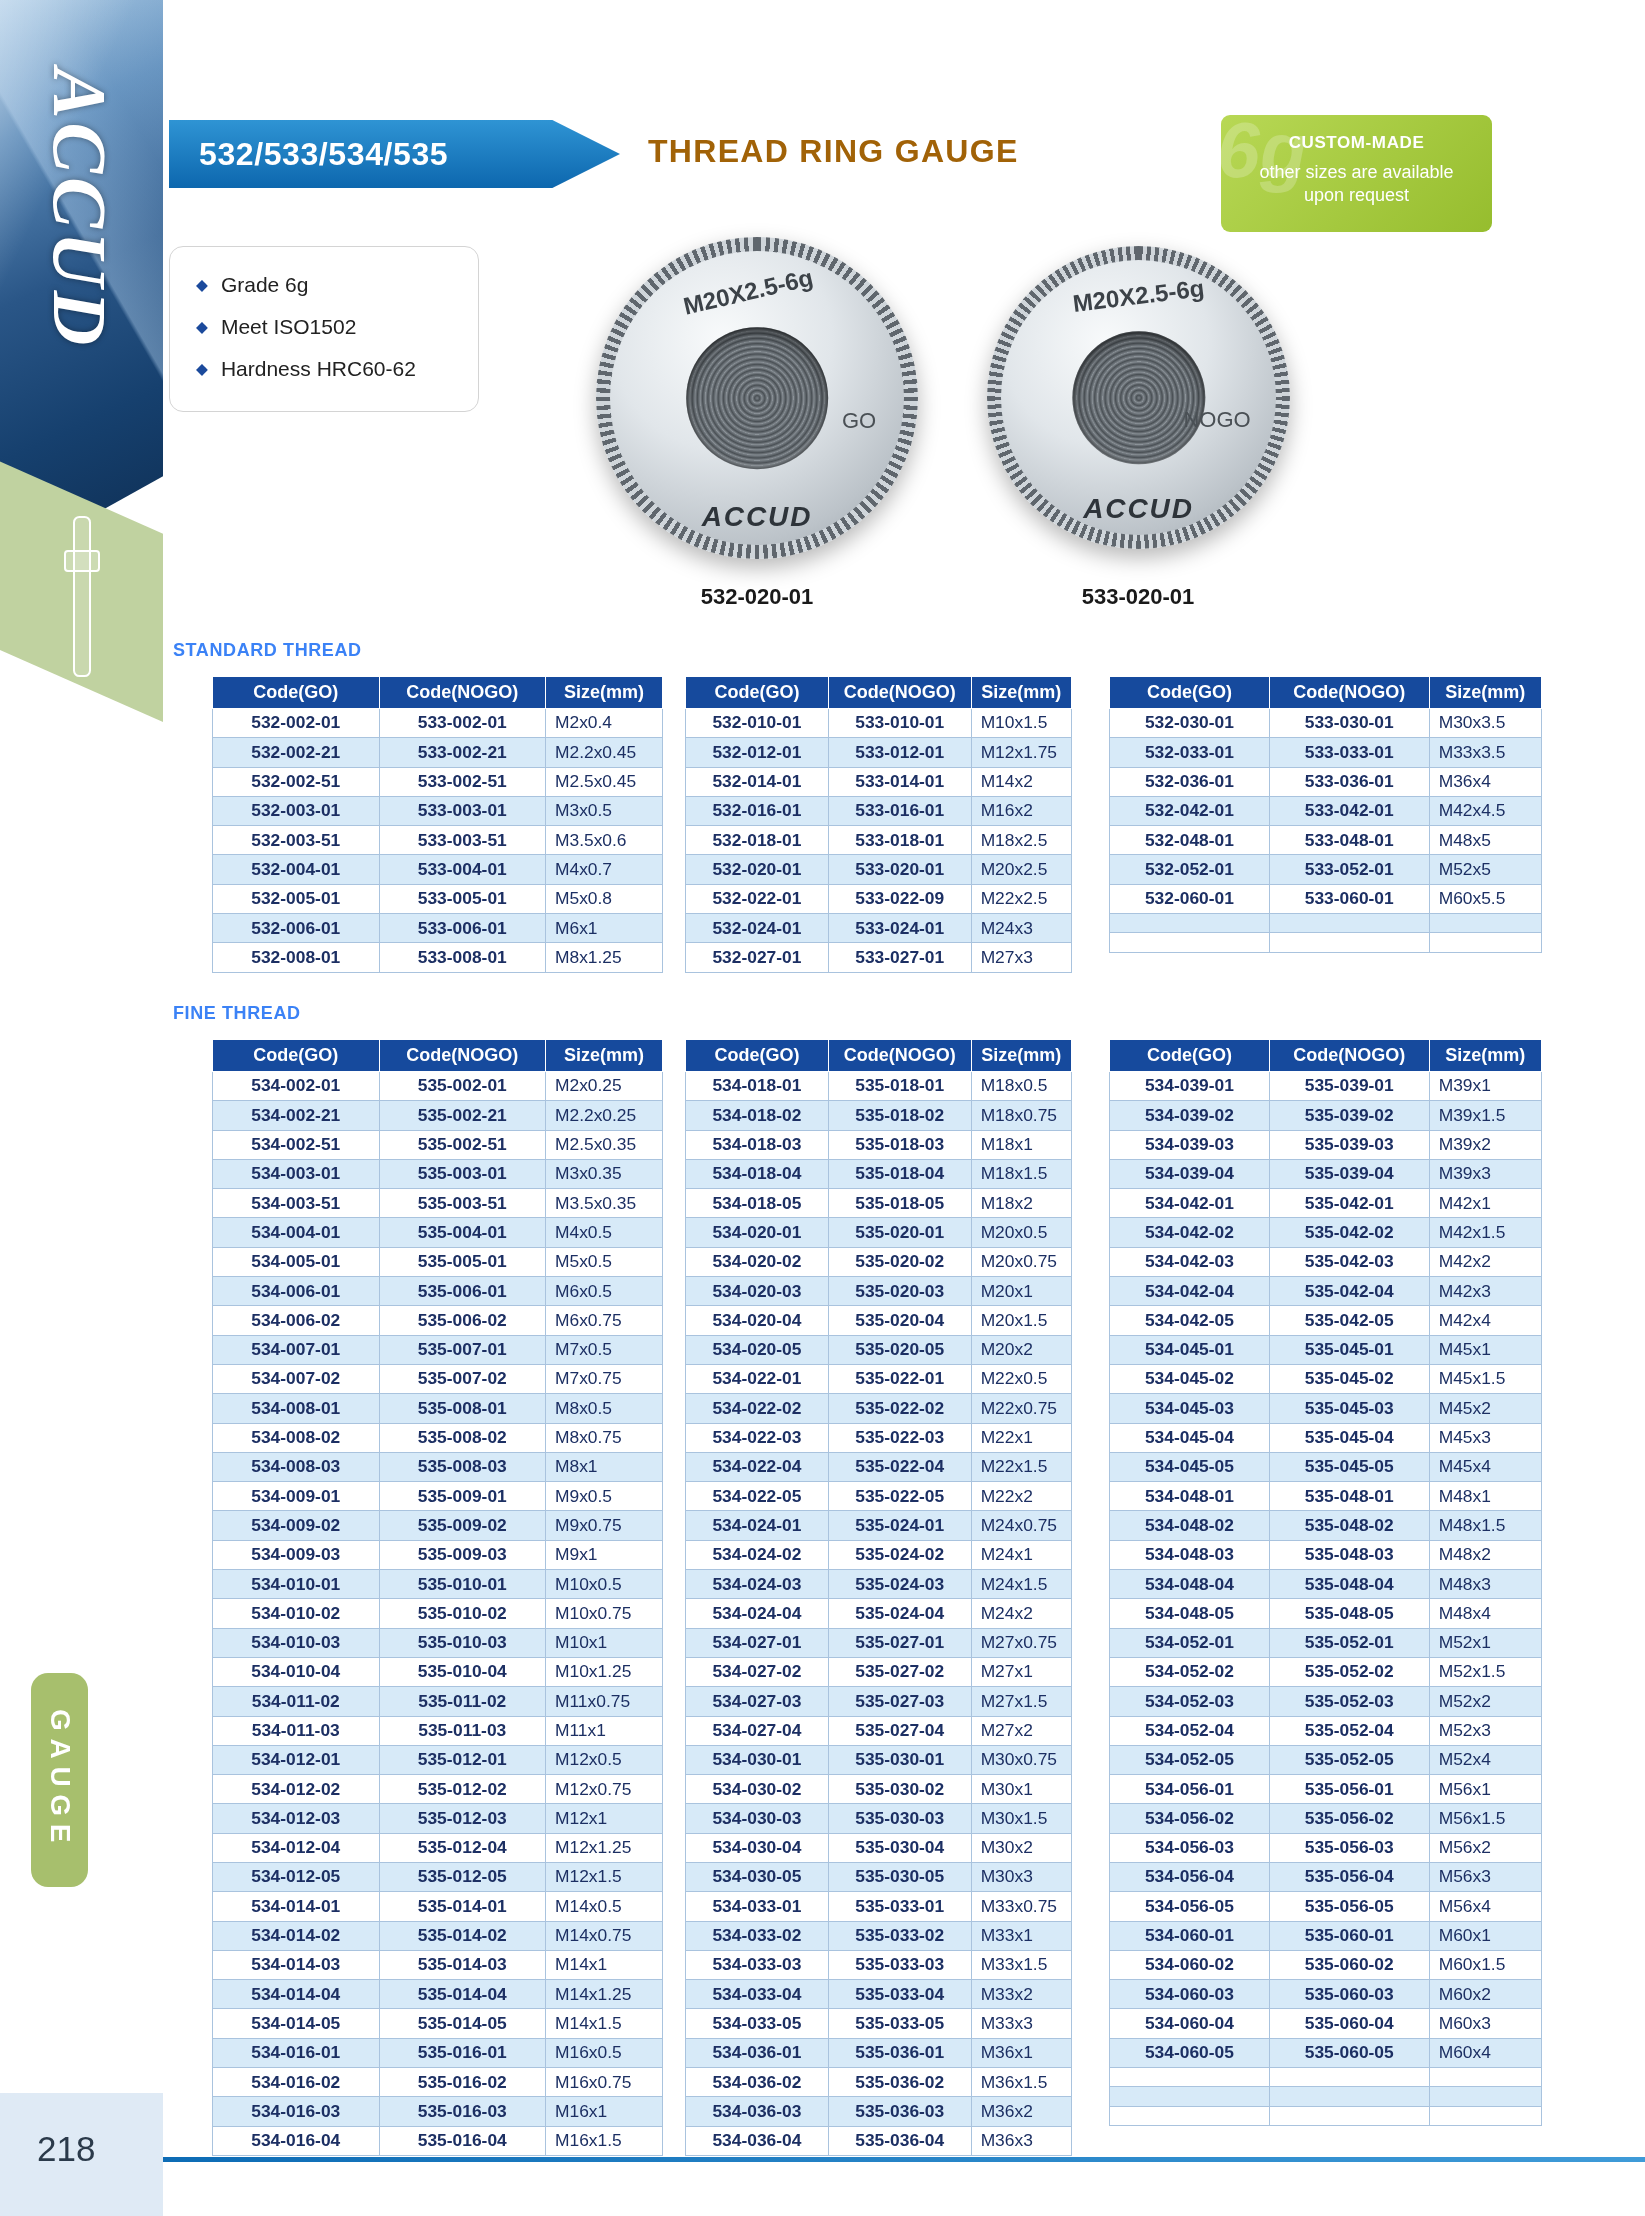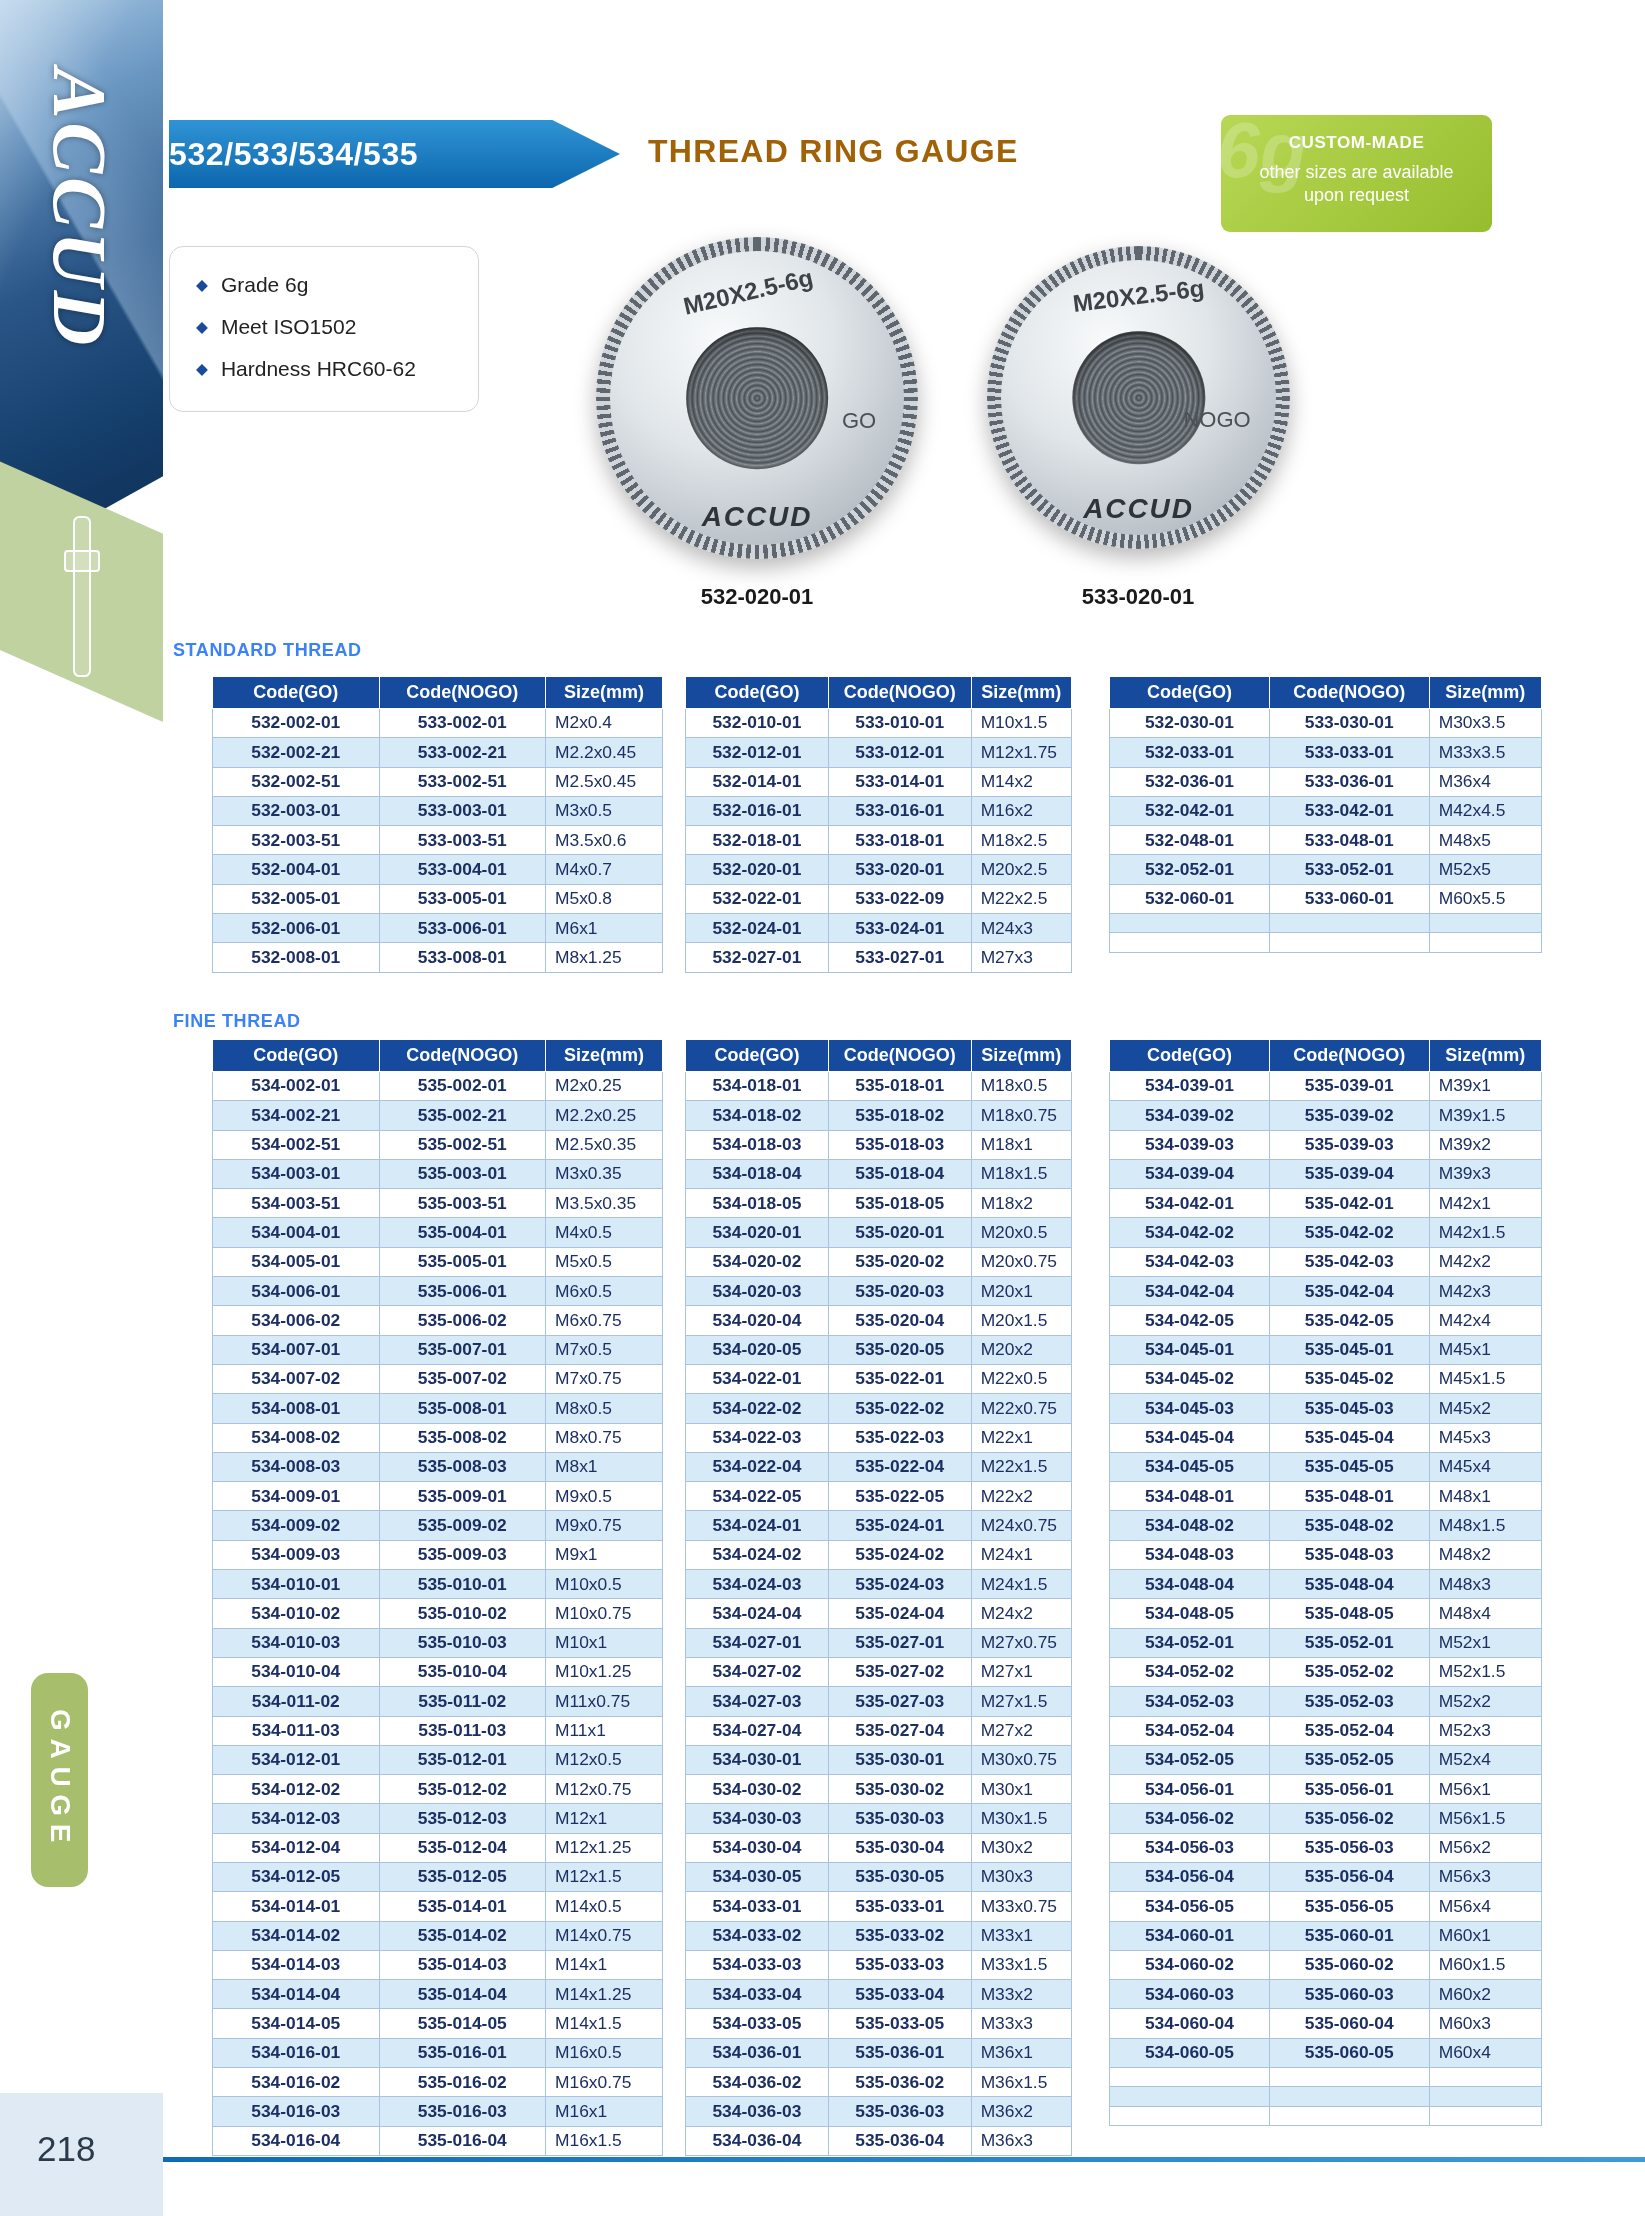--- a/index.html
+++ b/index.html
@@ -61,21 +61,21 @@
   .footer-line {
     position:absolute; left:163px; top:2157px; width:1483px; height:4.5px;
     background:linear-gradient(90deg,#0d6cb5,#3f9bd8);
   }
 
   
   .banner {
     position:absolute; left:169px; top:120px; width:451px; height:68px;
     background:linear-gradient(180deg,#2f94d4,#0d67ae);
     clip-path:polygon(0 0,85% 0,100% 50%,85% 100%,0 100%);
-    display:flex; align-items:center; 
+    display:flex; align-items:center; padding-left:30px;
   }
   .banner span { color:#fff; font-size:32px; font-weight:bold; letter-spacing:0.6px; }
   .page-title {
     position:absolute; left:648px; top:133px;
     font-size:32px; font-weight:bold; color:#a16207; letter-spacing:1.3px;
   }
   .badge {
     position:absolute; left:1221px; top:115px; width:271px; height:117px;
     background:linear-gradient(135deg,#b8d855,#96bd2e);
     border-radius:9px; text-align:center; color:#fff;
@@ -130,21 +130,21 @@
     position:absolute; bottom:8%; width:100%; text-align:center;
     font-size:28px; font-weight:800; font-style:italic; color:#2e343a; letter-spacing:1.9px;
   }
   .gauge-caption { position:absolute; width:322px; text-align:center; font-size:22px; font-weight:bold; color:#1a1a1a; }
   #caption1 { left:596px; top:584px; }
   #caption2 { left:977px; top:584px; }
 
   
   .section-title { position:absolute; font-size:18px; font-weight:bold; color:#3b82f6; letter-spacing:0.6px; }
   #std-title  { left:173px; top:640px;  }
-  #fine-title { left:173px; top:1003px;margin-top:8px; }
+  #fine-title { left:173px; top:1003px; }
 
   .tables-row { position:absolute; left:164px; display:flex; align-items:flex-start;margin-left:48px; }
   #std-tables  { top:676px; }
   #fine-tables { top:1039px; }
   .tbl-slot-0 { width:451px; }
   .tbl-slot-1 { width:387px; margin-left:22px; }
   .tbl-slot-2 { width:433px; margin-left:37px; }
 
   table.gauge-table { border-collapse:collapse; width:100%; table-layout:fixed; border:0.6px solid #6e93bd; }
   table.gauge-table th {

